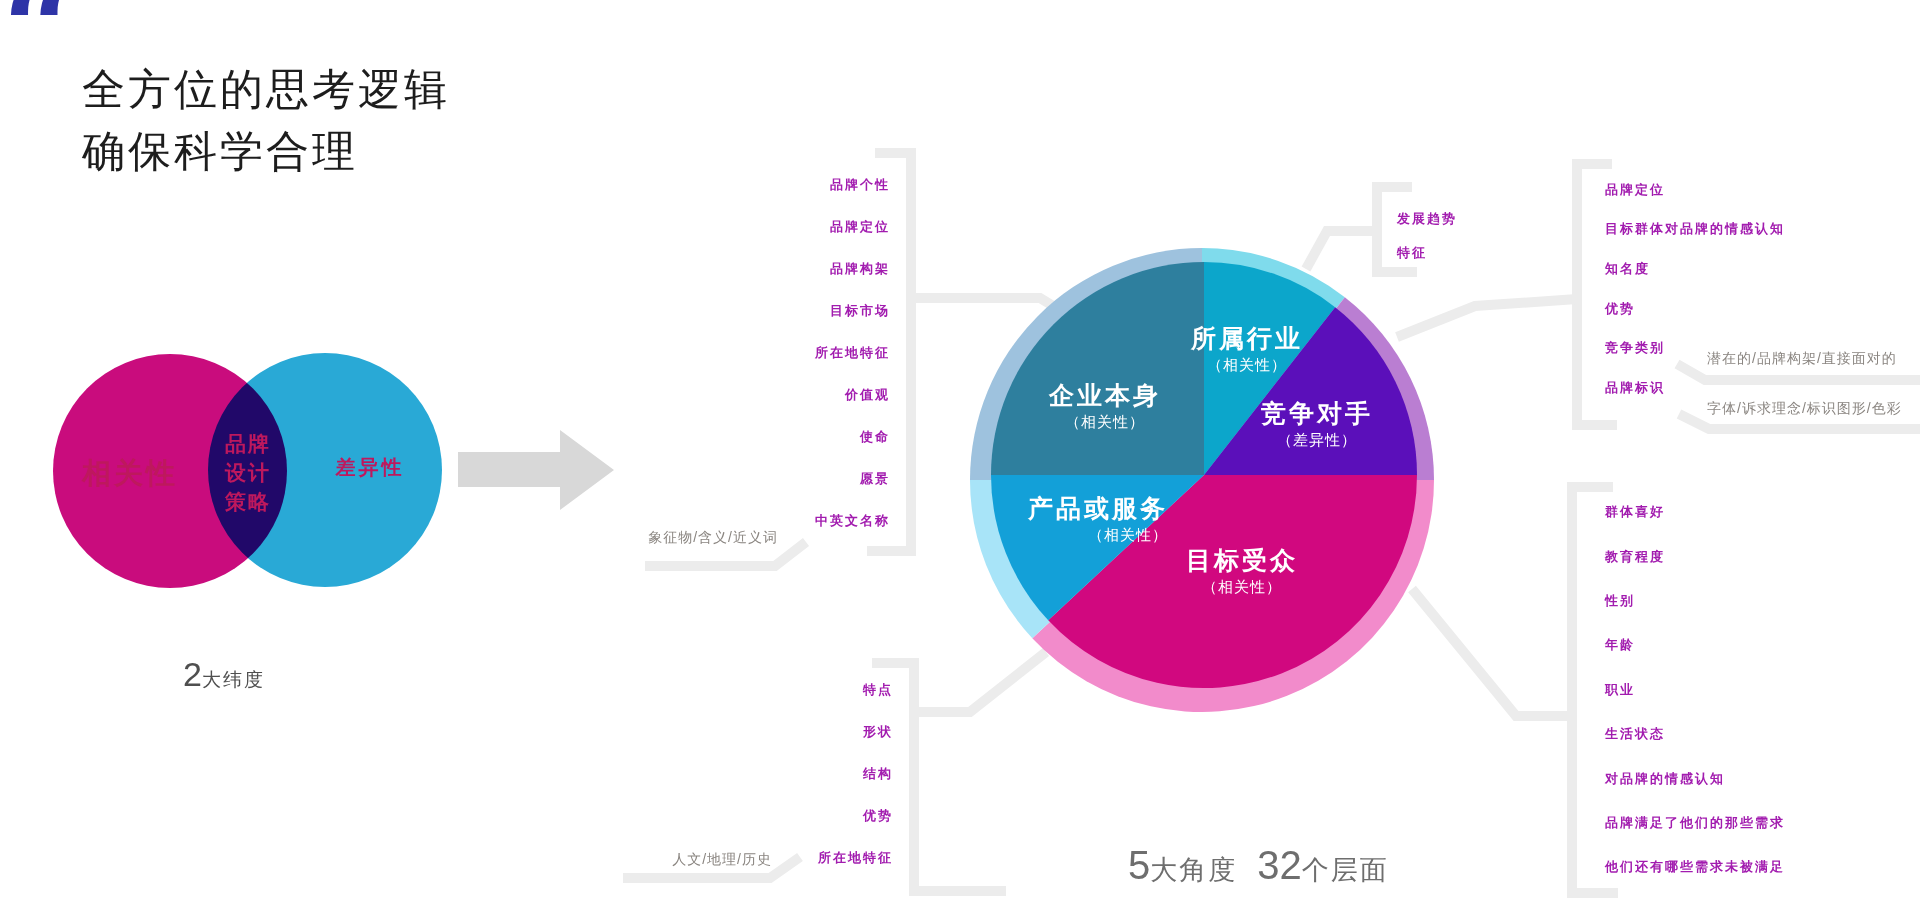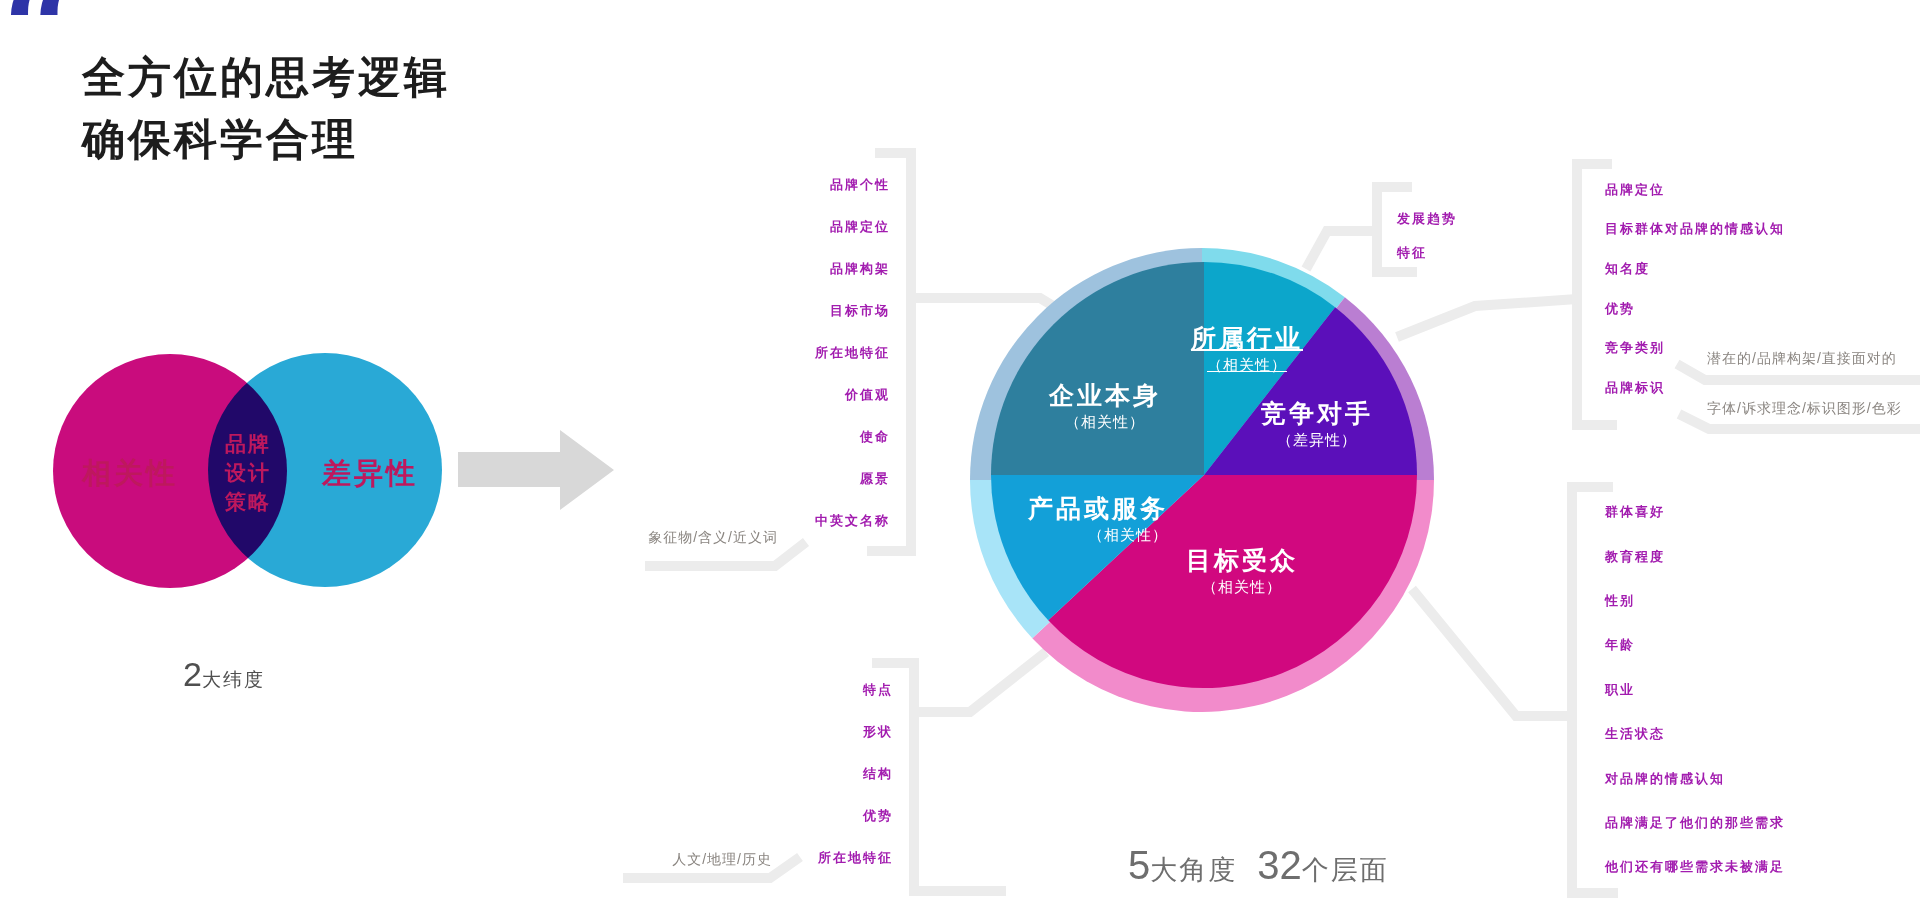--- a/index.html
+++ b/index.html
@@ -12,29 +12,29 @@
 
   
   .quote{
     position:absolute;left:2px;top:-36px;width:140px;height:120px;
     font-family:"DejaVu Serif",serif;font-size:130px;line-height:1;
     color:#2E34A7;font-weight:700;
   }
 
   
   .title{
-    position:absolute;left:82px;top:46px;
+    position:absolute;left:82px;top:58px;
     font-size:43px;line-height:62px;letter-spacing:3px;
-    color:#1d1d1d;font-weight:700;
+    color:#1d1d1d;font-weight:400;
   }
 
   
   .venn-label{position:absolute;color:#be185d;font-weight:700;text-align:center;}
   .venn-l{left:70px;top:454px;width:120px;font-size:29px;letter-spacing:3px;}
-  .venn-r{left:310px;top:454px;width:120px;font-size:29px;letter-spacing:3px;}
+  .venn-r{left:310px;top:454px;width:120px;font-size:20px;letter-spacing:3px;}
   .venn-o{left:217px;top:429px;width:62px;font-size:21px;line-height:29px;font-weight:600;letter-spacing:2px;}
 
   .dim-caption{
     position:absolute;left:183px;top:655px;display:flex;align-items:baseline;
     color:#4F4F4F;
   }
   .dim-caption .big{font-size:34px;}
   .dim-caption .small{font-size:19px;letter-spacing:2px;}
 
   
@@ -54,21 +54,21 @@
   .note{position:absolute;color:#8A8580;font-size:14px;letter-spacing:1px;white-space:nowrap;}
   .n-symbol{left:600px;top:529px;width:178px;text-align:right;}
   .n-geo{left:597px;top:851px;width:175px;text-align:right;}
   .n-competition{left:1707px;top:350px;}
   .n-identity{left:1707px;top:400px;}
 
   
   .pie-label{position:absolute;width:200px;text-align:center;color:#ffffff;}
   .pie-label .main{font-size:25px;font-weight:700;letter-spacing:3px;line-height:30px;}
   .pie-label .sub{font-size:15px;line-height:24px;letter-spacing:1px;}
-  .pl-0{left:1147px;top:323px;text-decoration:underline;}
+  .pl-0{left:1147px;top:323px;}
   .pl-1{left:1217px;top:398px;}
   .pl-2{left:1142px;top:545px;}
   .pl-3{left:968px;top:493px;text-align:right;}
   .pl-4{left:1005px;top:380px;}
 
   .angle-caption{
     position:absolute;left:1128px;top:843px;display:flex;align-items:baseline;
     color:#6E6E6E;
   }
   .angle-caption .big{font-size:40px;}

